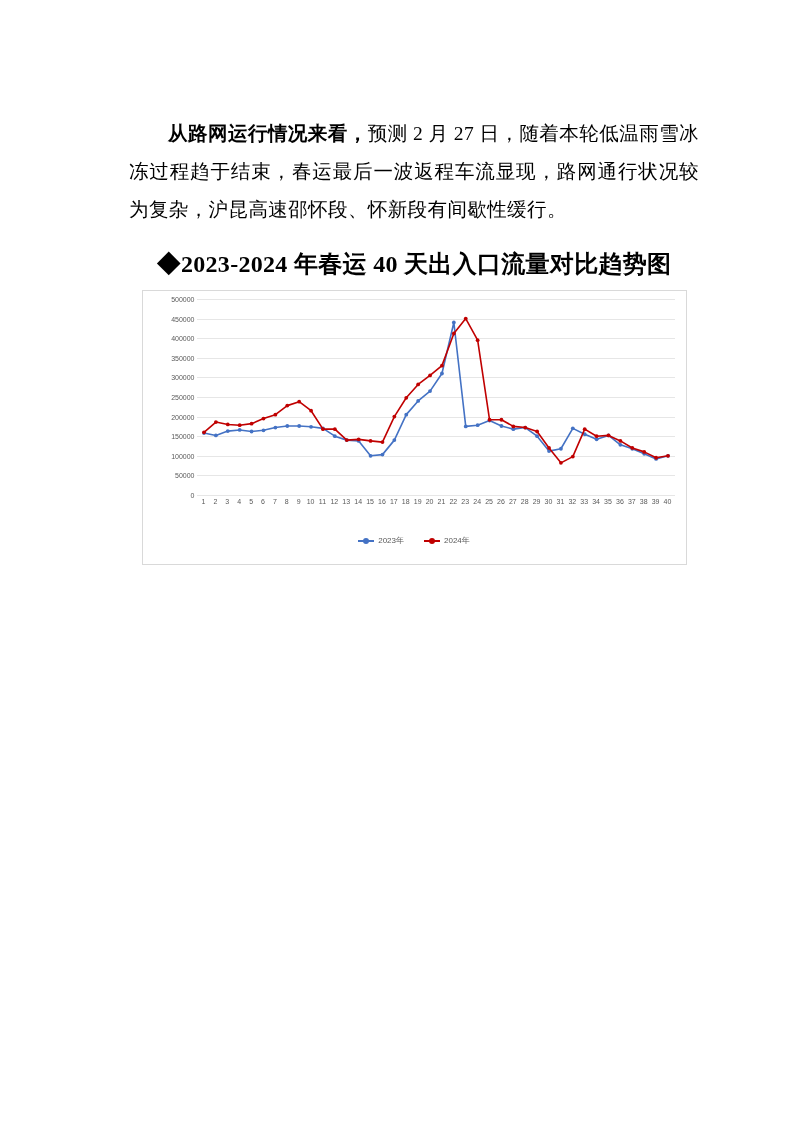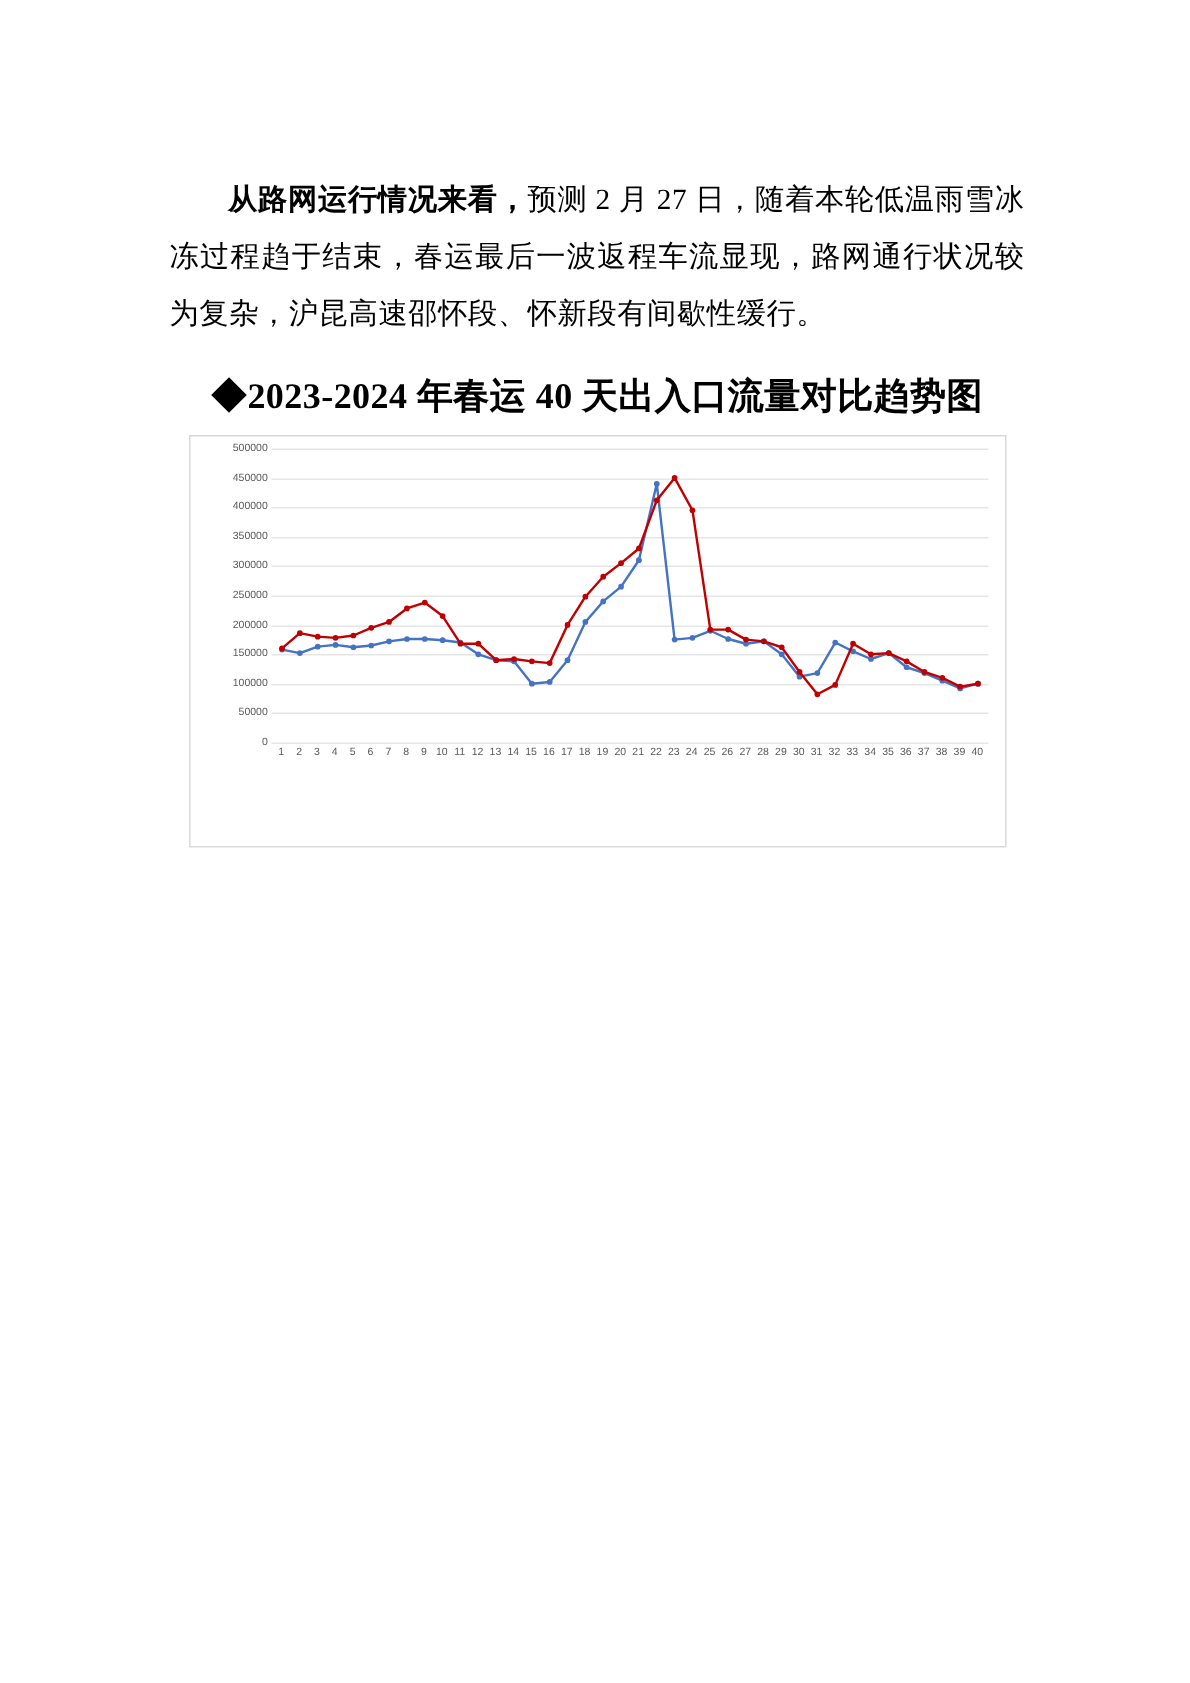--- a/index.html
+++ b/index.html
@@ -17,21 +17,21 @@
   }
   .page {
     position: absolute;
     left: 0; top: 0;
     width: 793px;
     height: 1122px;
     background: #fff;
   }
   .content {
     position: absolute;
-    left: 113px;
+    left: 129px;
     top: 95px;
     width: 570px;
   }
   .para {
     font-size: 19.5px;
     line-height: 38px;
     text-align: justify;
     text-justify: inter-ideograph;
     letter-spacing: 0.4px;
   }
@@ -307,16 +307,17 @@
             <span style="left: 387.718px;">33</span>
             <span style="left: 399.615px;">34</span>
             <span style="left: 411.513px;">35</span>
             <span style="left: 423.41px;">36</span>
             <span style="left: 435.308px;">37</span>
             <span style="left: 447.205px;">38</span>
             <span style="left: 459.103px;">39</span>
             <span style="left: 471px;">40</span>
           </div>
       </div>
+      <div class="legend" id="legend"><span class="item"><span class="swatch" style="background: rgb(68, 114, 196);"></span><span class="lbl">2023年</span></span><span class="item"><span class="swatch" style="background: rgb(192, 0, 0);"></span><span class="lbl">2024年</span></span></div>
     </div>
 
   </div>
 </div>
 
 </body></html>

